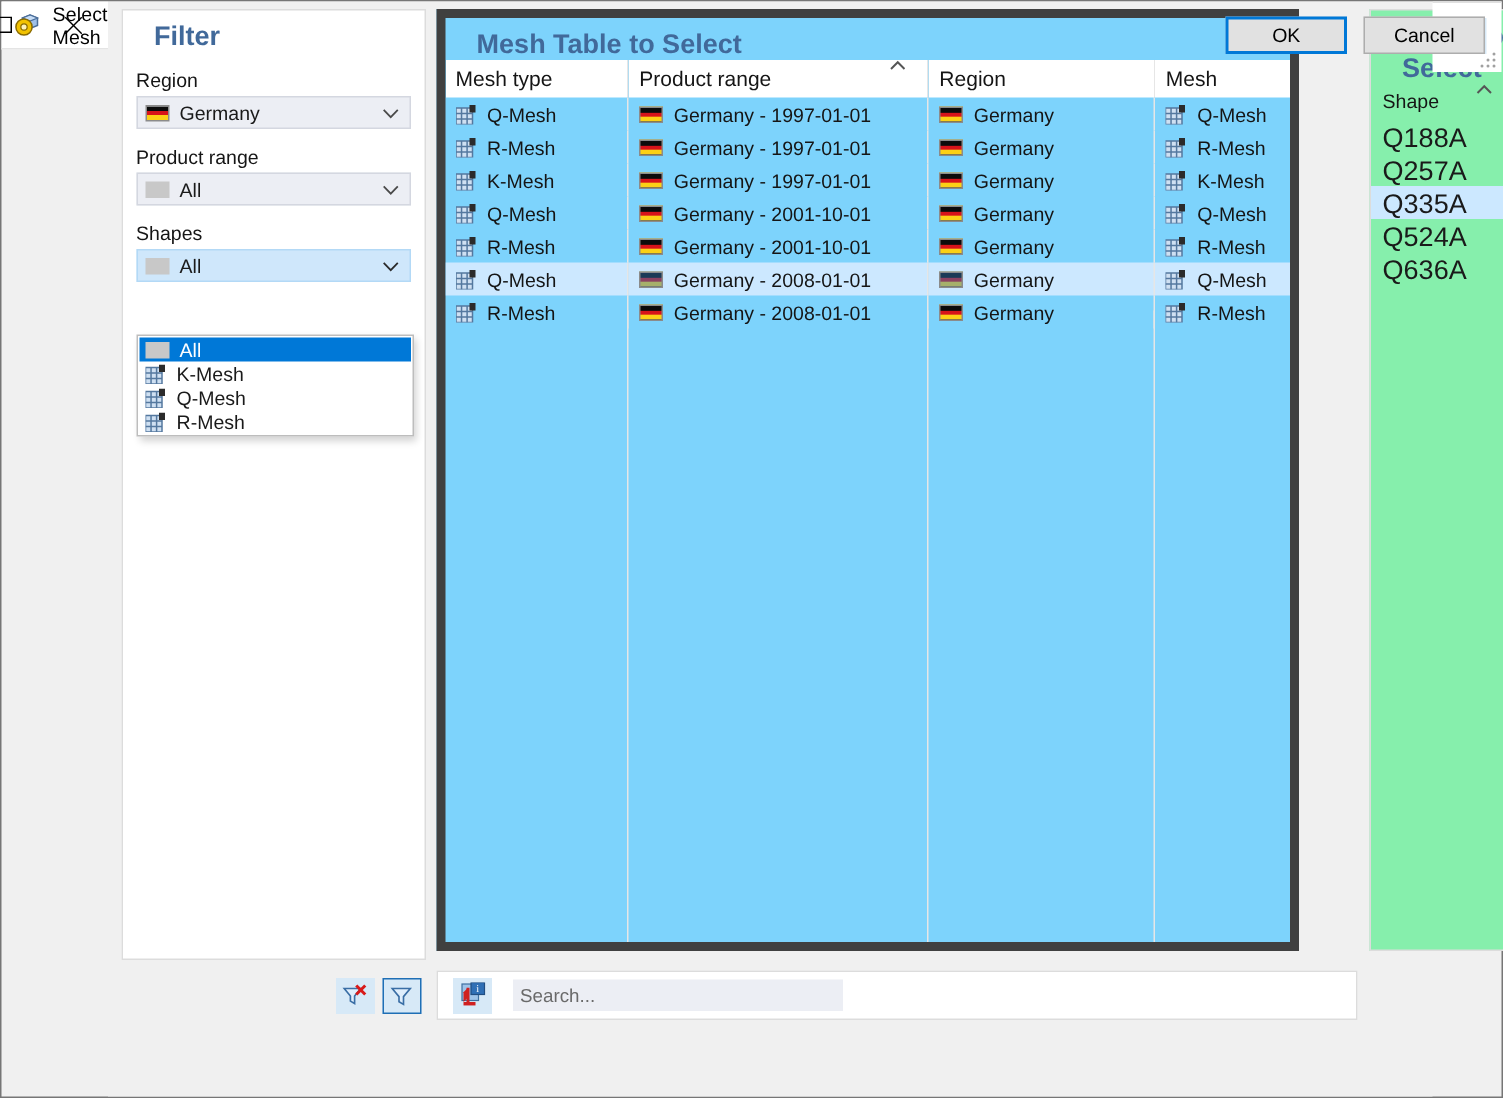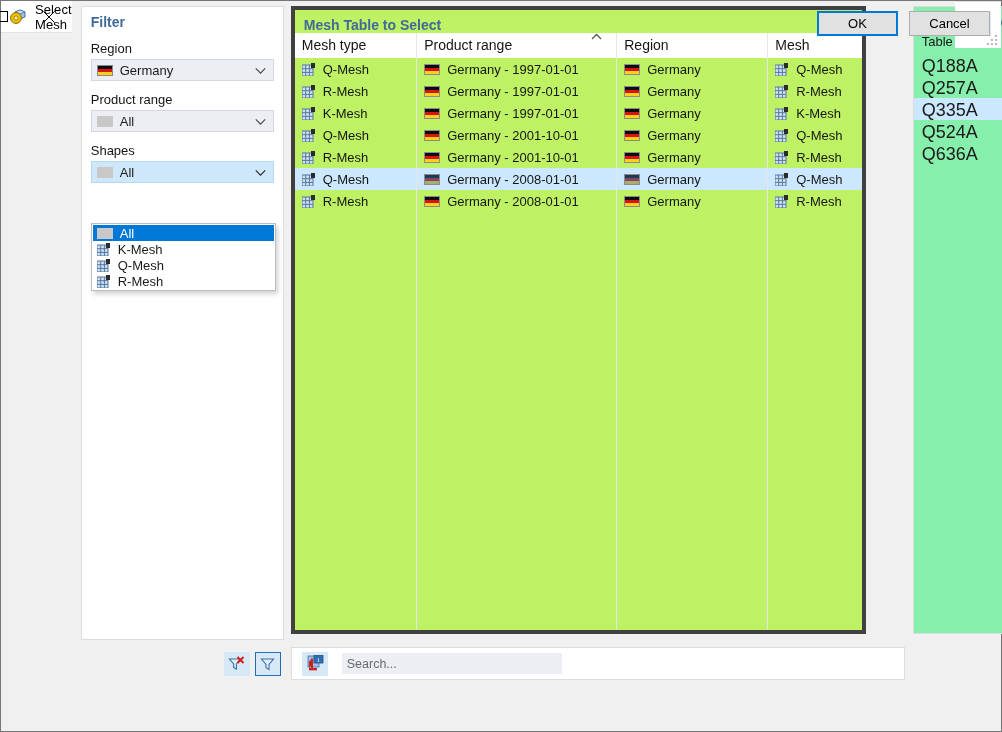--- a/index.html
+++ b/index.html
@@ -45,22 +45,23 @@
 
   
   .body-area { flex: 1 1 auto; position: relative; background: #f0f0f0; }
 
   
   .filter-panel {
     position: absolute; left: 9px; top: 5px; width: 203px; height: 634px;
     background: #ffffff; border: 1px solid #dcdcdc; box-sizing: border-box;
   }
   .panel-caption {
-    color: #41699a; font-size: 14px; font-weight: bold;
+    color: #41699a; font-size: 18px; font-weight: bold;
     padding: 7px 0 0 9px;
+    margin-left: 12px;
   }
   .field-label { font-size: 13px; color: #151515; padding: 11px 0 3px 9px; }
   .combo {
     margin: 0 9px; height: 22px;
     background: #eceef4; border: 1px solid #d4d7e0;
     box-sizing: border-box;
     display: flex; align-items: center; position: relative;
     font-size: 13px; cursor: default;
   }
   .combo.open { background: #cfe7fb; border-color: #b3d9f6; }
@@ -94,21 +95,21 @@
   .graybox {
     width: 16px; height: 11px; display: inline-block;
     background: #c8c8c8; vertical-align: middle;
   }
   
   .mesh-ico { width: 14px; height: 13px; display: inline-block; position: relative; vertical-align: middle; flex:0 0 14px; }
 
   
   .table-panel {
     position: absolute; left: 219px; top: 5px; width: 575px; height: 628px;
-    background: #bef264; border: 4px solid #404040; box-sizing: border-box;
+    background: #7dd3fc; border: 6px solid #404040; box-sizing: border-box;
     overflow: hidden;
   }
   .grid { width: 100%; border-collapse: collapse; table-layout: fixed; }
   .grid col.c0 { width: 122px; }
   .grid col.c1 { width: 200px; }
   .grid col.c2 { width: 151px; }
   .grid col.c3 { width: 139px; }
   .grid th {
     font-weight: normal; font-size: 14px; color: #151515;
     text-align: left; padding: 4px 0 5px 7px;
@@ -634,21 +635,21 @@
         </tbody>
       </table>
       <div class="vline" style="left:121px; top:195px;"></div>
       <div class="vline" style="left:321px; top:195px;"></div>
       <div class="vline" style="left:472px; top:195px;"></div>
     </div>
 
     <div class="right-panel">
       <div class="panel-caption">Mesh to Select</div>
       <div class="rp-header">
-        <span>Table</span>
+        <span>Shape</span>
         <span class="sortmark">
           <svg width="11" height="20" viewBox="0 0 11 20">
               <polyline points="1,16 5.5,11.5 10,16" fill="none" stroke="#555" stroke-width="1.3"></polyline>
             </svg>
         </span>
       </div>
       <div class="rp-item">Q188A</div>
       <div class="rp-item">Q257A</div>
       <div class="rp-item sel">Q335A</div>
       <div class="rp-item">Q524A</div>

